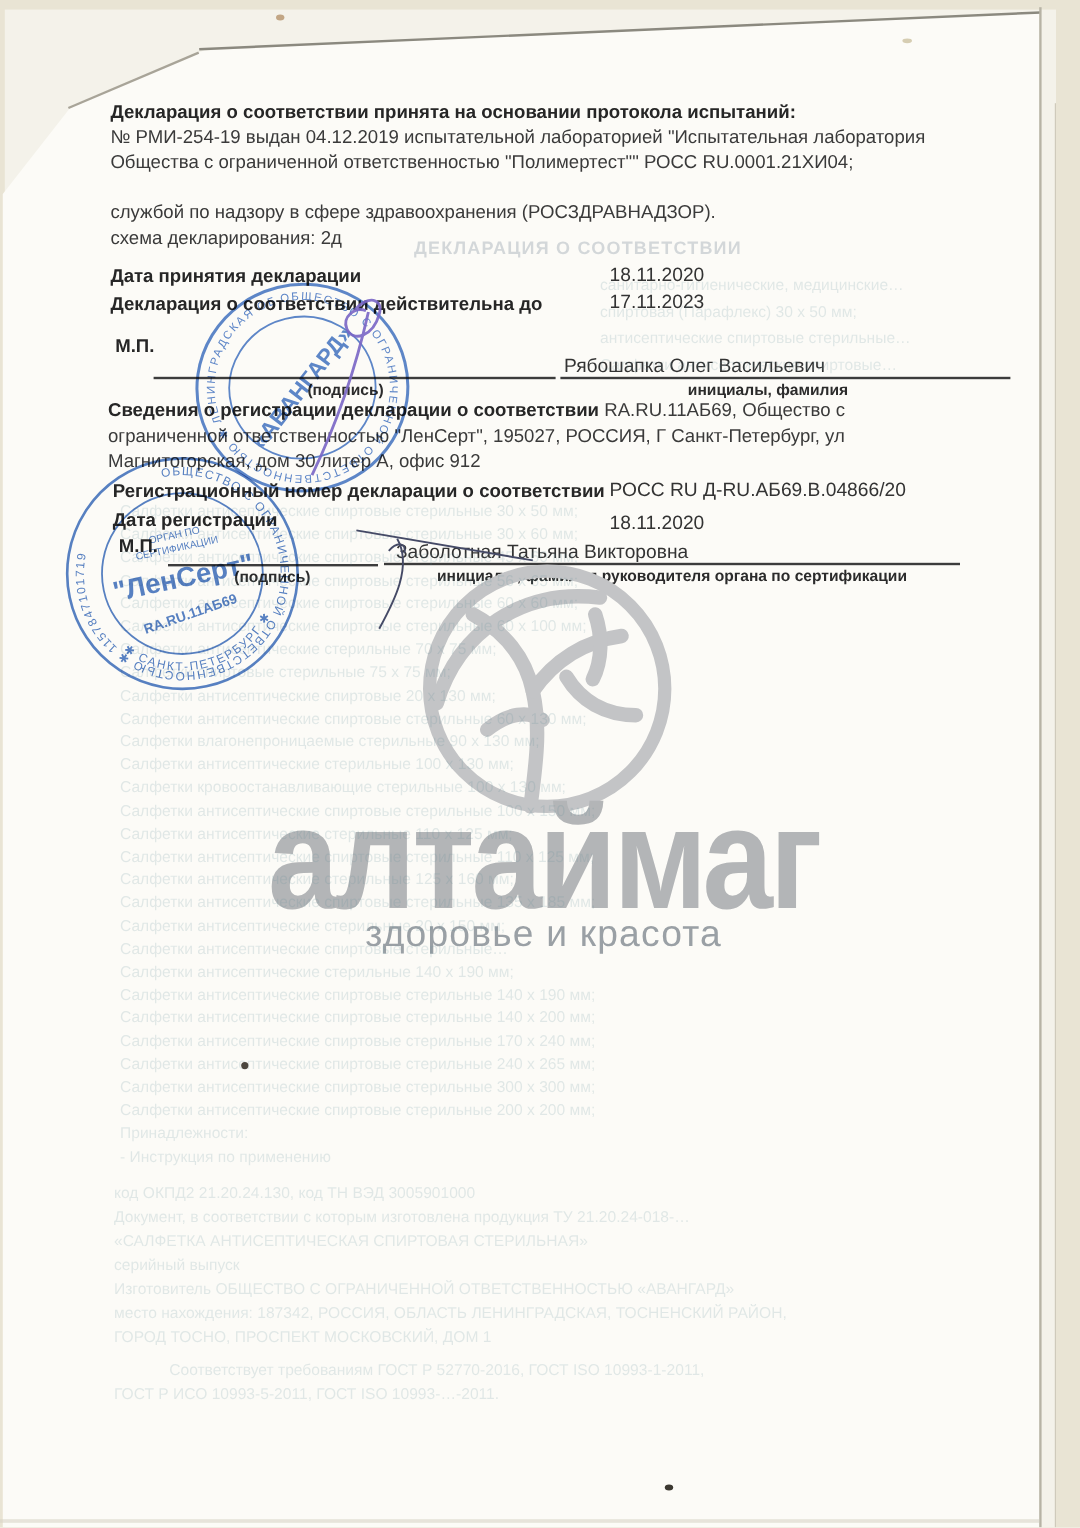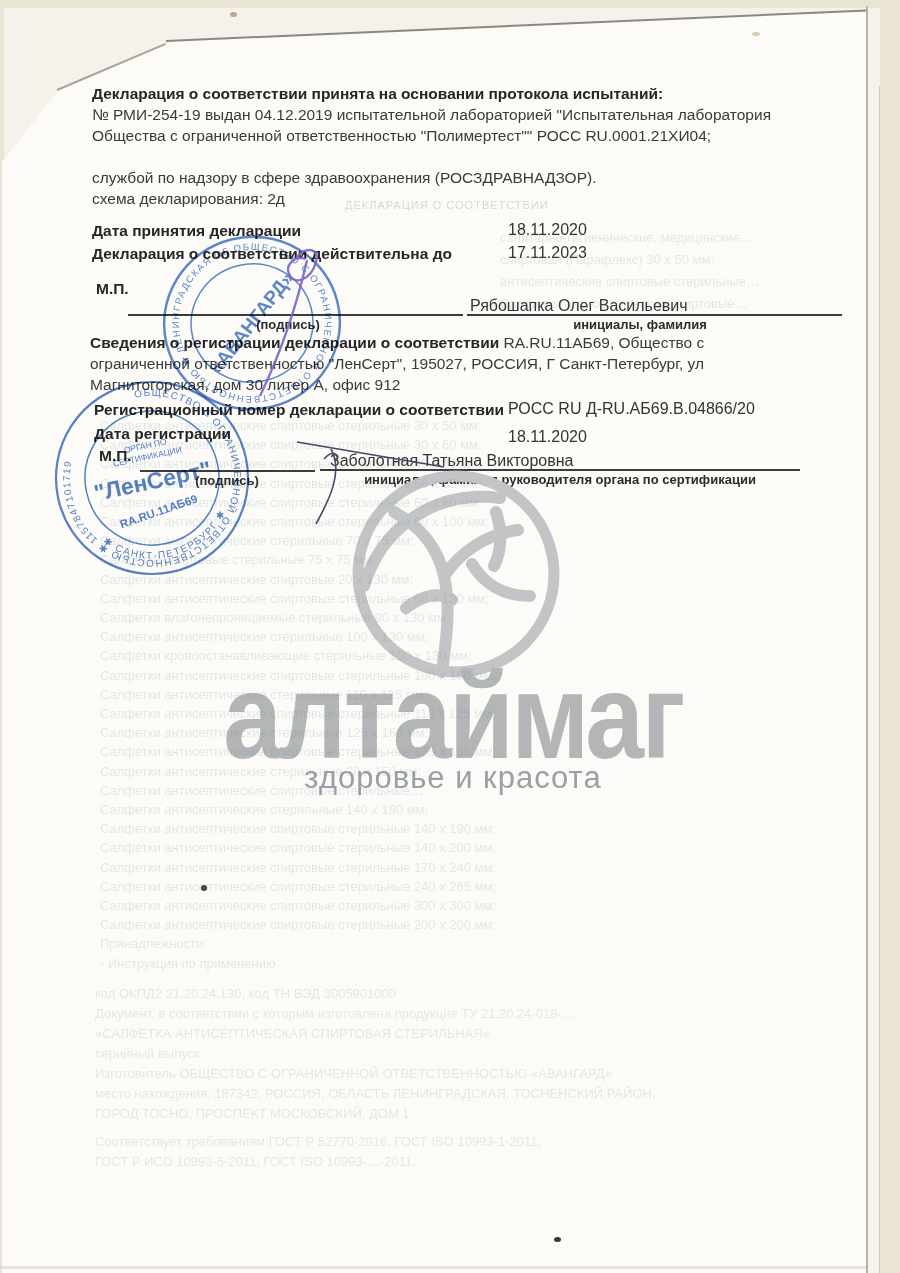--- a/index.html
+++ b/index.html
@@ -14,21 +14,21 @@
   .topline2{left:57px;top:89px;width:118px;height:2px;background:#a8a498;
            transform:rotate(-23deg);transform-origin:left center;}
   .rightedge{left:866px;top:6px;width:2px;height:1267px;background:#b7b3a5;}
   .rightedge2{left:879px;top:86px;width:1px;height:1187px;background:#cfcabb;}
   .botshadow{left:0;top:1266px;width:866px;height:3px;background:#d8d4c6;opacity:.6;}
   .txt{color:#3a3a3a;font-size:15.5px;line-height:21px;white-space:nowrap;}
   .b{font-weight:bold;color:#262626;}
   .val{font-size:16px;color:#333;}
   .rule{border-top:2px solid #3c3c3c;height:0;}
   .cap{font-size:13px;font-weight:bold;color:#2b2b2b;text-align:center;}
-  .bleedhead{color:#8a97a4;opacity:.35;filter:blur(.5px);font-weight:normal;font-size:11px;letter-spacing:1px;}
+  .bleedhead{color:#8a97a4;opacity:.35;filter:blur(.5px);font-weight:bold;font-size:15px;letter-spacing:1px;}
   .bleedwrap{pointer-events:none;}
   .bleedline{position:absolute;left:0;white-space:nowrap;font-size:13px;color:#5d8b96;
              opacity:.17;filter:blur(.45px);}
   .brand{left:0;top:656px;width:906px;text-align:center;font-size:120px;font-weight:bold;
          color:#b3b5b7;transform:scaleX(.88);letter-spacing:-3px;line-height:1;}
   .tagline{left:0;top:760px;width:906px;text-align:center;font-size:31px;color:#9aa0a5;letter-spacing:1px;}
   .speck{border-radius:50%;}
   svg{overflow:visible;}
   .stampsvg{mix-blend-mode:multiply;opacity:.85;}
 </style>
@@ -136,21 +136,21 @@
   <div class="abs bleedwrap" style="left:95px;top:986px">
       <div class="bleedline" style="top: 0px;">код ОКПД2 21.20.24.130, код ТН ВЭД 3005901000</div>
       <div class="bleedline" style="top: 20px;">Документ, в соответствии с которым изготовлена продукция ТУ 21.20.24-018-…</div>
       <div class="bleedline" style="top: 40px;">«САЛФЕТКА АНТИСЕПТИЧЕСКАЯ СПИРТОВАЯ СТЕРИЛЬНАЯ»</div>
       <div class="bleedline" style="top: 60px;">серийный выпуск</div>
       <div class="bleedline" style="top: 80px;">Изготовитель ОБЩЕСТВО С ОГРАНИЧЕННОЙ ОТВЕТСТВЕННОСТЬЮ «АВАНГАРД»</div>
       <div class="bleedline" style="top: 100px;">место нахождения: 187342, РОССИЯ, ОБЛАСТЬ ЛЕНИНГРАДСКАЯ, ТОСНЕНСКИЙ РАЙОН,</div>
       <div class="bleedline" style="top: 120px;">ГОРОД ТОСНО, ПРОСПЕКТ МОСКОВСКИЙ, ДОМ 1</div>
     </div>
   <div class="abs bleedwrap" style="left:95px;top:1134px">
-      <div class="bleedline" style="top: 0px;">Соответствует требованиям ГОСТ Р 52770-2016, ГОСТ ISO 10993-1-2011,</div>
+      <div class="bleedline" style="top: 0px; margin-left: 46px;">Соответствует требованиям ГОСТ Р 52770-2016, ГОСТ ISO 10993-1-2011,</div>
       <div class="bleedline" style="top: 20px;">ГОСТ Р ИСО 10993-5-2011, ГОСТ ISO 10993-…-2011.</div>
     </div>
 
   <svg class="abs stampsvg" style="left:152px;top:228px" width="200" height="190" viewBox="0 0 200 190">
     <g transform="rotate(-14 100 95)" fill="none" stroke="#4273c6">
       <ellipse cx="100" cy="95" rx="88" ry="86" stroke-width="2.5"></ellipse>
       <ellipse cx="100" cy="95" rx="61" ry="59" stroke-width="1.5"></ellipse>
       <defs>
           <path id="s1ring" d="M 100,22 a 73,73 0 1 1 -0.1,0"></path>
         </defs>

